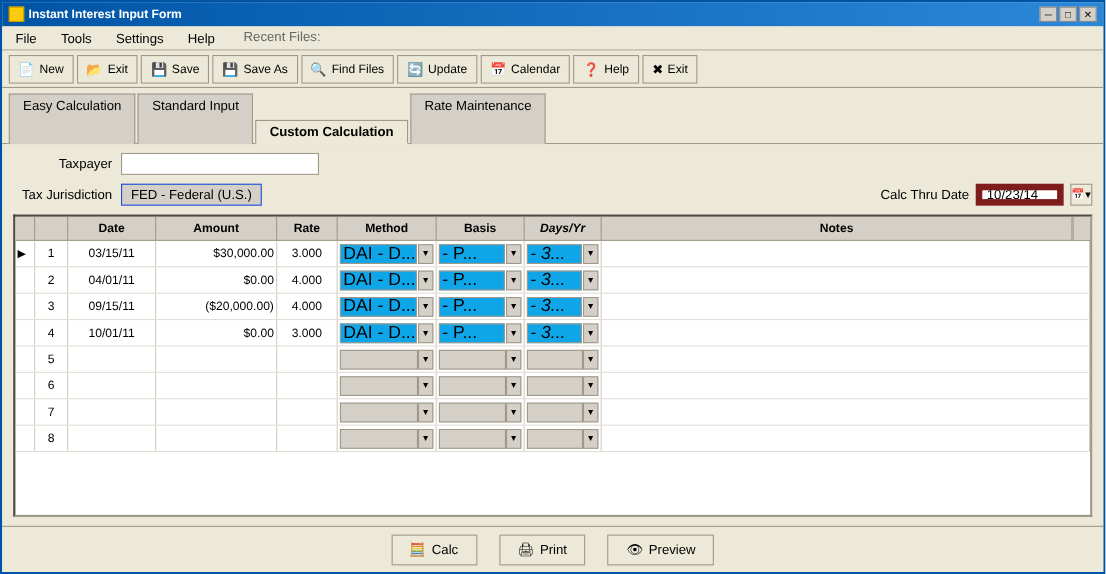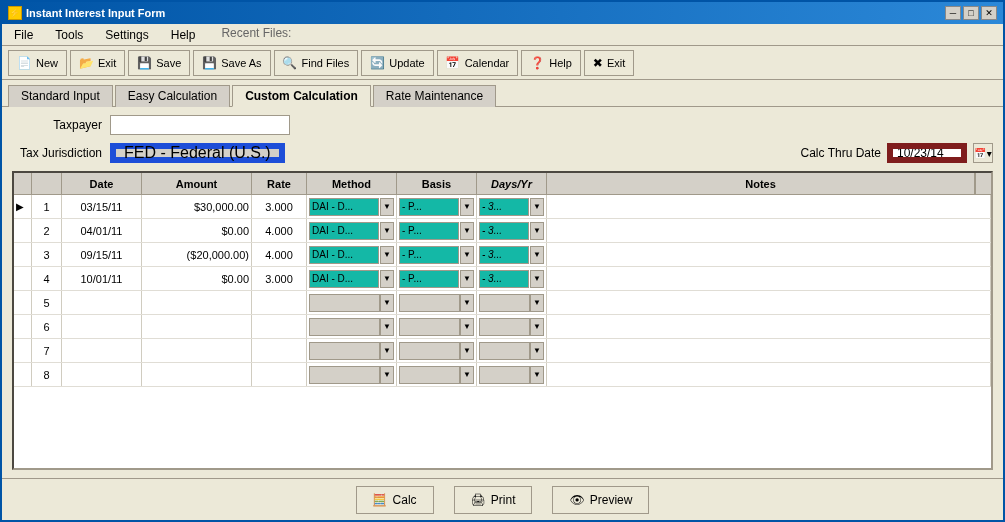--- a/index.html
+++ b/index.html
@@ -124,20 +124,21 @@
       cursor: pointer;
       font-size: 12px;
       position: relative;
       bottom: -1px;
     }
     .tab.active {
       background: #ece9d8;
       border-bottom: 1px solid #ece9d8;
       z-index: 1;
       font-weight: bold;
+      margin-top: 24px;
     }
 
     .content-area {
       flex: 1;
       background: #ece9d8;
       padding: 8px 10px;
       display: flex;
       flex-direction: column;
       gap: 8px;
     }
@@ -155,23 +156,23 @@
     .form-input {
       border: 1px solid #a0998a;
       background: white;
       height: 20px;
       font-size: 12px;
       padding: 1px 3px;
     }
     .taxpayer-input { width: 180px; }
     .jurisdiction-value {
       background: #d4d0c8;
-      border: 6px solid #1d4ed8;
+      border: 1px solid #1d4ed8;
       padding: 2px 8px;
-      font-size: 16px;
+      font-size: 12px;
       height: 20px;
       display: flex;
       align-items: center;
     }
     .calc-thru-date-input {
       border: 6px solid #7f1d1d;
       background: white;
       height: 20px;
       font-size: 12px;
       padding: 1px 4px;
@@ -273,24 +274,24 @@
     .row-pointer { color: #000; font-size: 10px; }
 
     .dropdown-cell {
       display: flex;
       align-items: center;
       width: 100%;
       gap: 1px;
     }
     .dropdown-value {
       flex: 1;
-      background: #14b8a6;
+      background: #0ea5e9;
       border: 1px solid #a0998a;
       height: 18px;
-      font-size: 10px;
+      font-size: 16px;
       padding: 0 2px;
       display: flex;
       align-items: center;
       overflow: hidden;
       white-space: nowrap;
     }
     .dropdown-arrow {
       width: 14px;
       height: 18px;
       background: #d4d0c8;
@@ -412,24 +413,24 @@
       <span>Help</span>
     </button>
     <button class="toolbar-btn">
       <span class="tb-icon">✖</span>
       <span>Exit</span>
     </button>
   </div>
 
   <div class="tabs-container">
     <div class="tab">
+      <span>Easy Calculation</span>
+    </div>
+    <div class="tab">
       <span>Standard Input</span>
-    </div>
-    <div class="tab">
-      <span>Easy Calculation</span>
     </div>
     <div class="tab active">
       <span>Custom Calculation</span>
     </div>
     <div class="tab">
       <span>Rate Maintenance</span>
     </div>
   </div>
 
   <div class="content-area">

